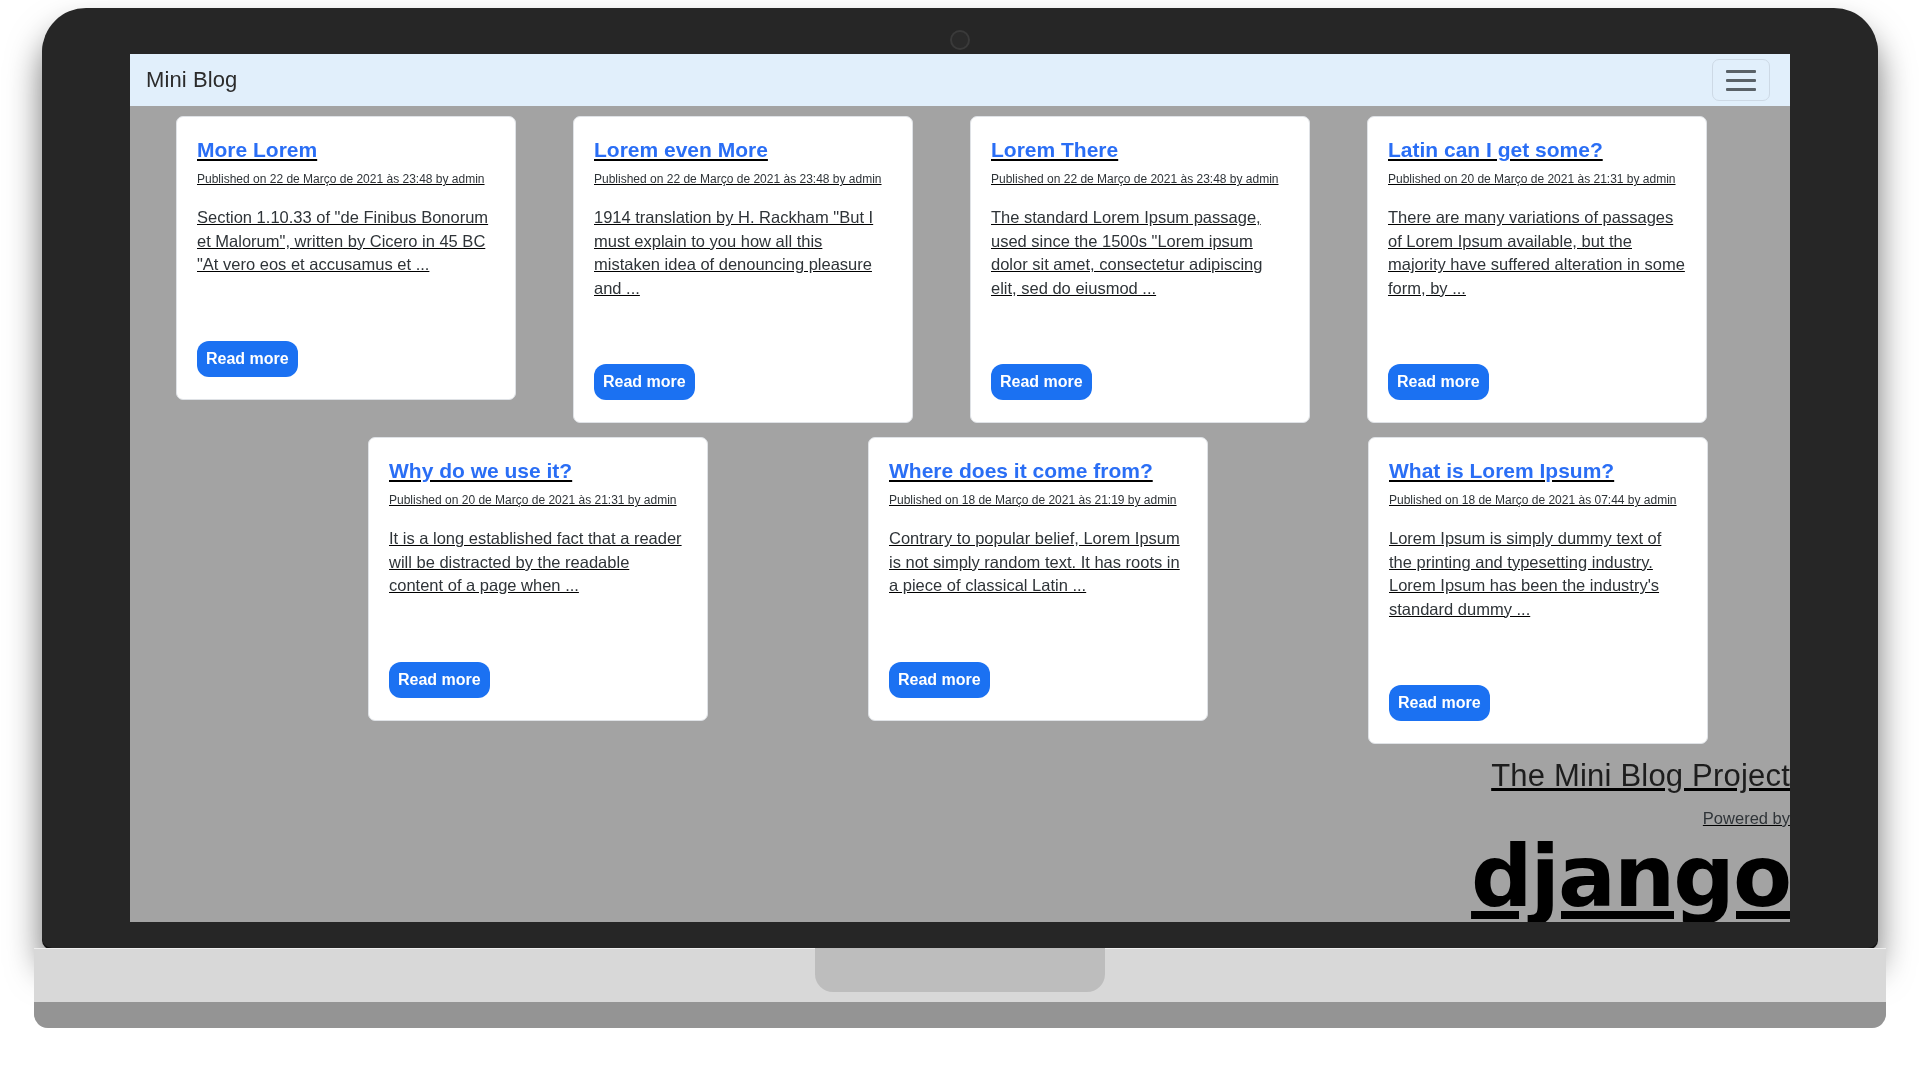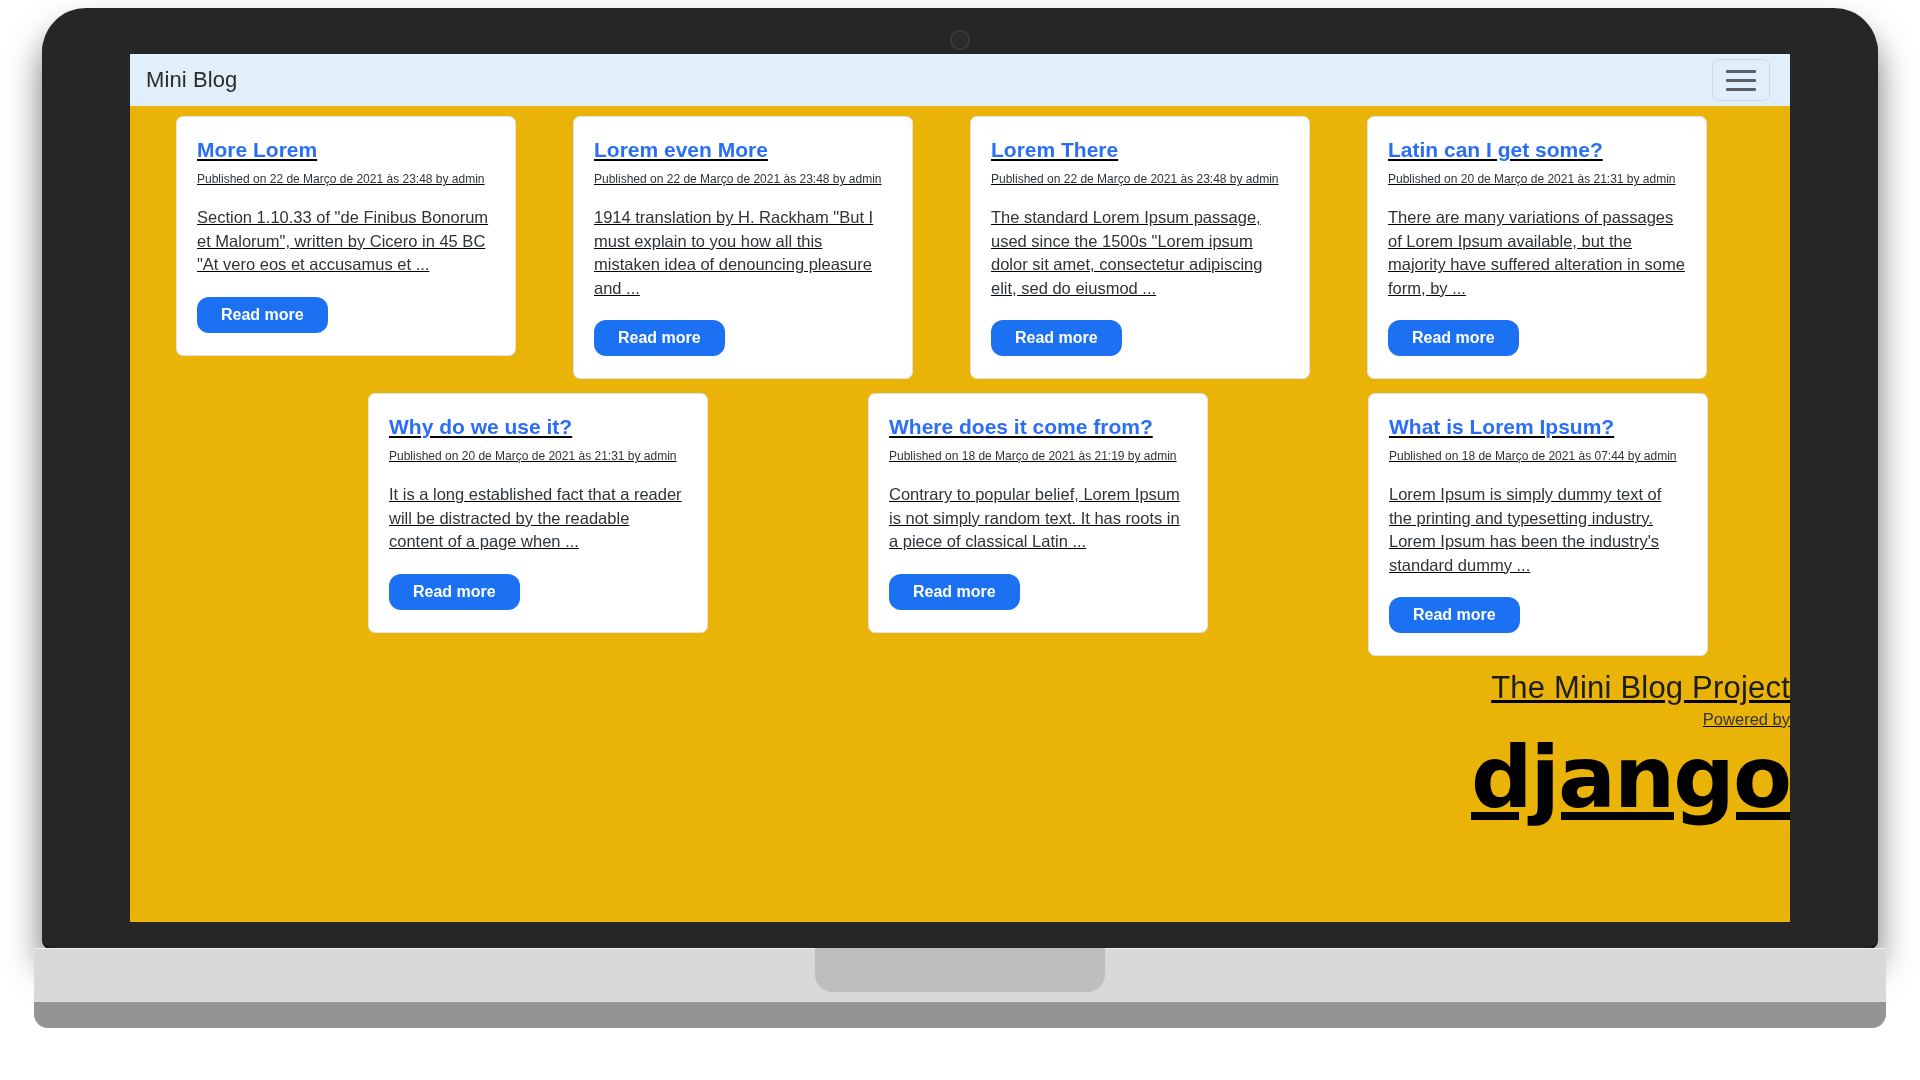--- a/index.html
+++ b/index.html
@@ -42,21 +42,21 @@
     border: 2px solid #3a3a3a;
     background: #2a2a2a;
   }
 
   .screen {
     position: absolute;
     left: 88px;
     top: 46px;
     width: 1660px;
     height: 868px;
-    background: #eab308;
+    background: #a3a3a3;
     overflow: hidden;
   }
 
   .laptop-base {
     position: absolute;
     left: 34px;
     top: 948px;
     width: 1852px;
     height: 80px;
     background: #d8d8d8;
@@ -166,41 +166,42 @@
   }
 
   .btn-read-more {
     display: inline-block;
     background: #1b71f2;
     color: #ffffff;
     font-size: 16px;
     font-weight: bold;
     border: none;
     border-radius: 12px;
-    padding: 9px 24px;
+    padding: 9px 9px;
     cursor: pointer;
     font-family: "Liberation Sans", sans-serif;
+    margin-top: 44px;
   }
 
   .footer {
     text-align: right;
     padding-top: 14px;
   }
 
   .footer-title {
     font-size: 31px;
     color: #1d1d1d;
     font-weight: normal;
     letter-spacing: 0.2px;
   }
 
   .footer-powered {
     font-size: 16.5px;
     color: #2f3438;
-    margin-top: 4px;
+    margin-top: 15px;
   }
 
   .django-logo {
     margin-top: 10px;
     font-family: "DejaVu Sans", sans-serif;
     font-weight: bold;
     font-size: 86px;
     line-height: 0.9;
     color: #000000;
     letter-spacing: -2px;

